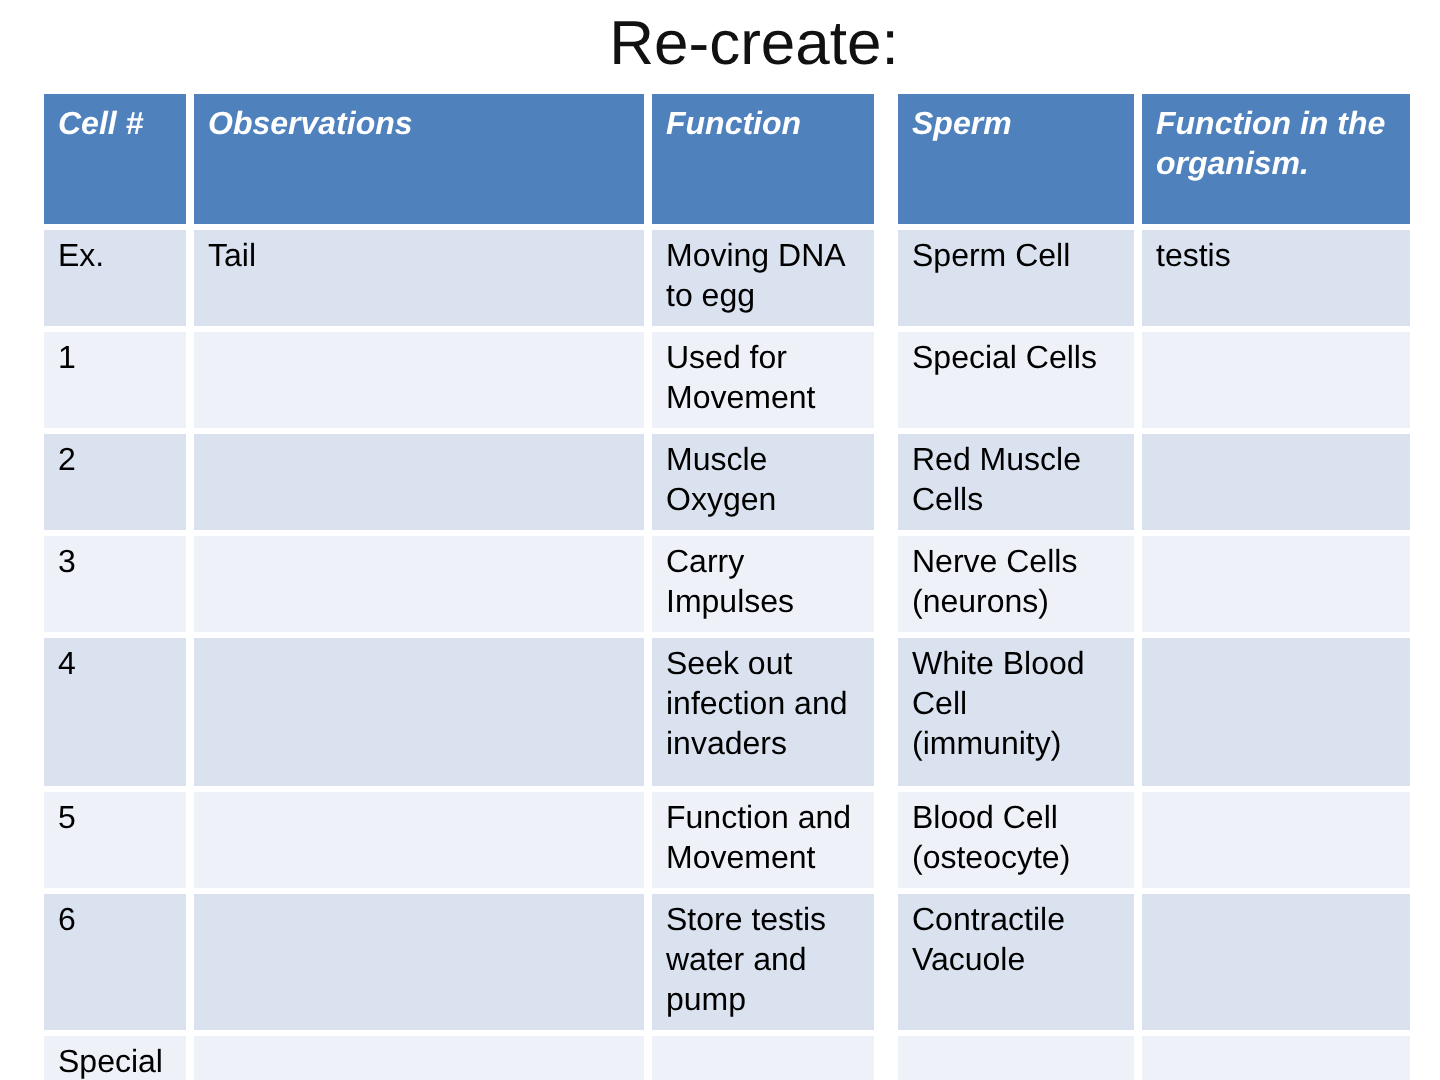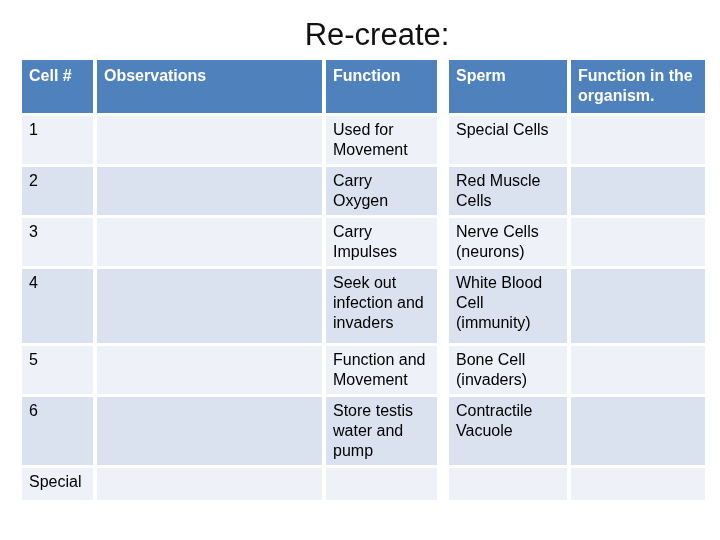--- a/index.html
+++ b/index.html
@@ -17,21 +17,20 @@
   }
   .title {
     width: 720px;
     box-sizing: border-box;
     padding-left: 34px;
     text-align: center;
     font-size: 31px;
     line-height: 44px;
     color: var(--title-text, #111111);
     letter-spacing: 0px;
-    margin-top: 13px;
   }
   table.recreate {
     table-layout: fixed;
     width: 691px;
     margin-left: 18px;
     border-collapse: separate;
     border-spacing: 4px 3px;
   }
   table.recreate th, table.recreate td {
     box-sizing: border-box;
@@ -45,21 +44,21 @@
   table.recreate th {
     background: var(--header-bg, #4f81bd);
     color: var(--header-text, #ffffff);
     font-weight: bold;
     text-align: left;
     padding-top: 6px;
   }
   table.recreate td {
     color: var(--body-text, #000000);
   }
-  tr.header-row       { height: 53px; }
+  tr.header-row       { height: 65px; font-style: italic; }
   tr.row-2line        { height: 48px; }
   tr.row-3line        { height: 74px; }
   tr.row-3line-short  { height: 68px; }
   tr.row-special      { height: 32px; }
   tr.band-dark  td { background: var(--band-dark, #d9e2ee); }
   tr.band-light td { background: var(--band-light, #eef1f8); }
   
   th.c2, td.c2 { border-right: 8px solid var(--background, #ffffff); margin-top: 30px; }
 </style>
 </head>
@@ -80,31 +79,38 @@
     <thead>
       <tr class="header-row">
         <th class="c0">Cell #</th>
         <th class="c1">Observations</th>
         <th class="c2">Function</th>
         <th class="c3">Sperm</th>
         <th class="c4">Function in the organism.</th>
       </tr>
     </thead>
     <tbody>
+      <tr class="row-2line band-dark">
+        <td class="c0">Ex.</td>
+        <td class="c1">Tail</td>
+        <td class="c2">Moving DNA to egg</td>
+        <td class="c3">Sperm Cell</td>
+        <td class="c4">testis</td>
+      </tr>
       <tr class="row-2line band-light">
         <td class="c0">1</td>
         <td class="c1"></td>
         <td class="c2">Used for Movement</td>
         <td class="c3">Special Cells</td>
         <td class="c4"></td>
       </tr>
       <tr class="row-2line band-dark">
         <td class="c0">2</td>
         <td class="c1"></td>
-        <td class="c2">Carry Oxygen</td>
+        <td class="c2">Muscle Oxygen</td>
         <td class="c3">Red Muscle Cells</td>
         <td class="c4"></td>
       </tr>
       <tr class="row-2line band-light">
         <td class="c0">3</td>
         <td class="c1"></td>
         <td class="c2">Carry Impulses</td>
         <td class="c3">Nerve Cells (neurons)</td>
         <td class="c4"></td>
       </tr>
@@ -112,21 +118,21 @@
         <td class="c0">4</td>
         <td class="c1"></td>
         <td class="c2">Seek out infection and invaders</td>
         <td class="c3">White Blood Cell (immunity)</td>
         <td class="c4"></td>
       </tr>
       <tr class="row-2line band-light">
         <td class="c0">5</td>
         <td class="c1"></td>
         <td class="c2">Function and Movement</td>
-        <td class="c3">Bone Cell (invaders)</td>
+        <td class="c3">Blood Cell (osteocyte)</td>
         <td class="c4"></td>
       </tr>
       <tr class="row-3line-short band-dark">
         <td class="c0">6</td>
         <td class="c1"></td>
         <td class="c2">Store testis water and pump</td>
         <td class="c3">Contractile Vacuole</td>
         <td class="c4"></td>
       </tr>
       <tr class="row-special band-light">

